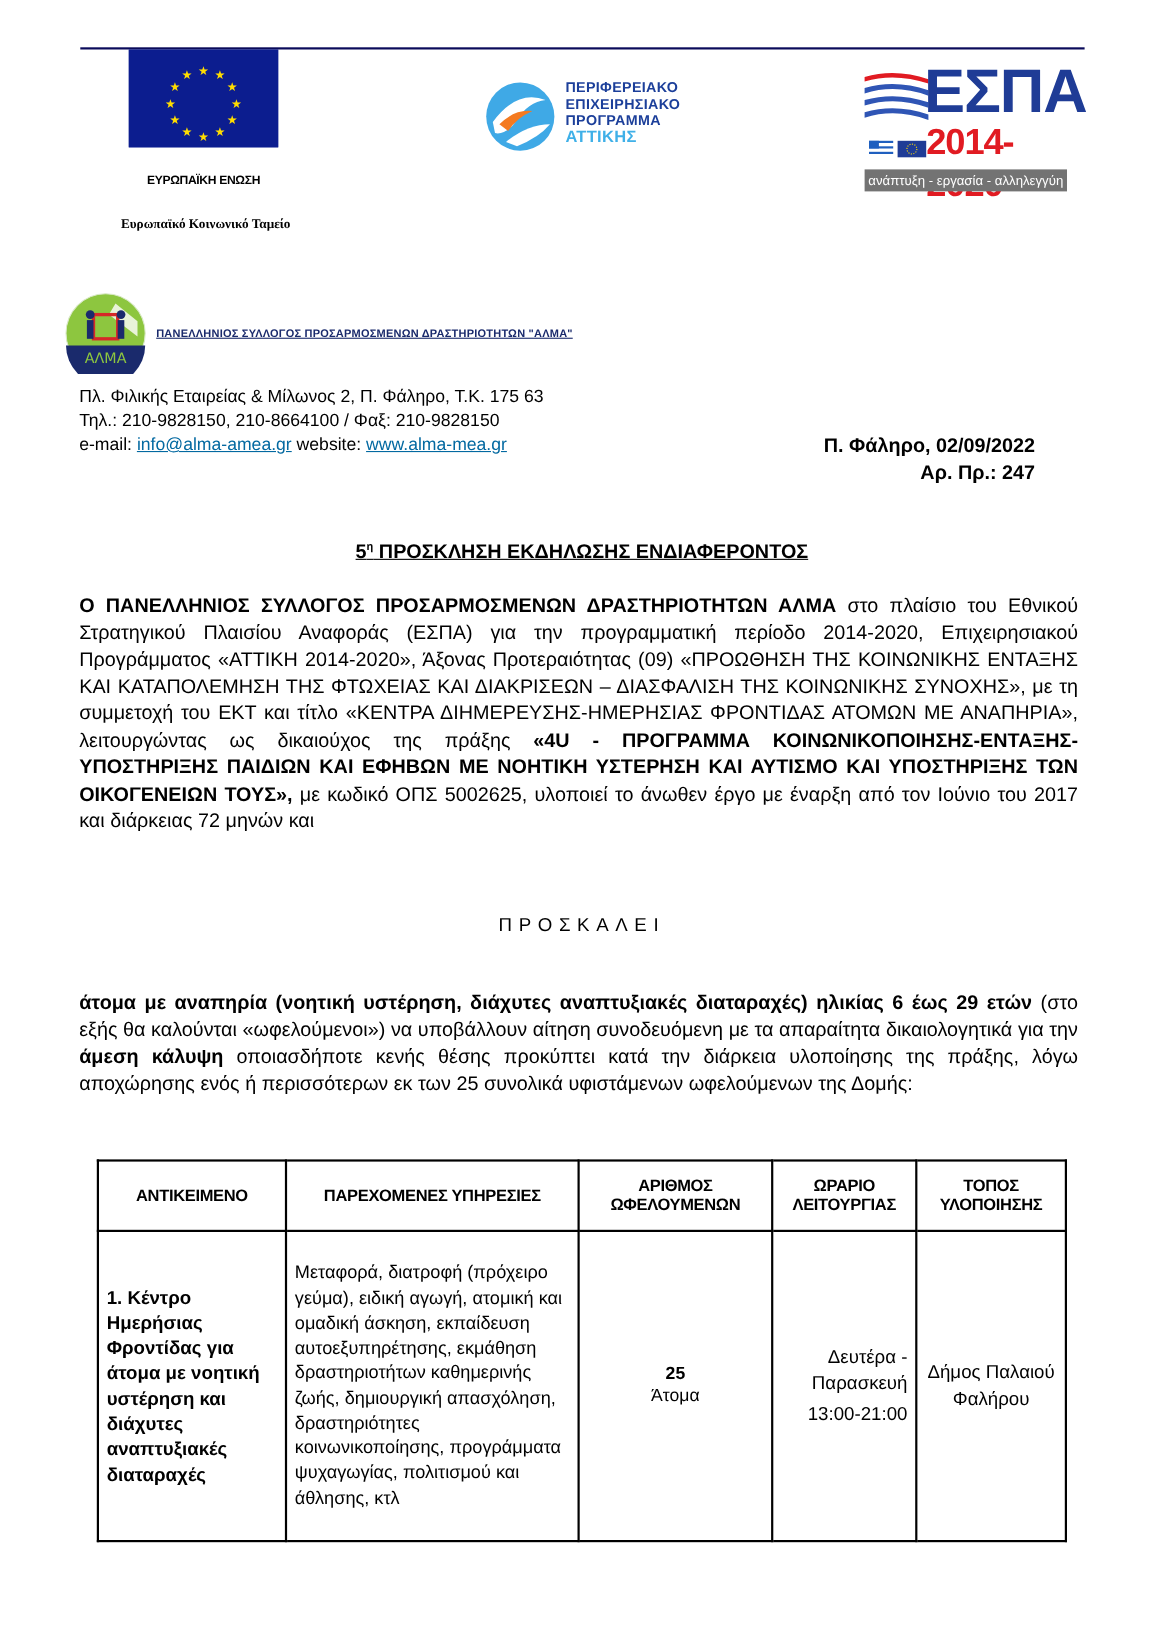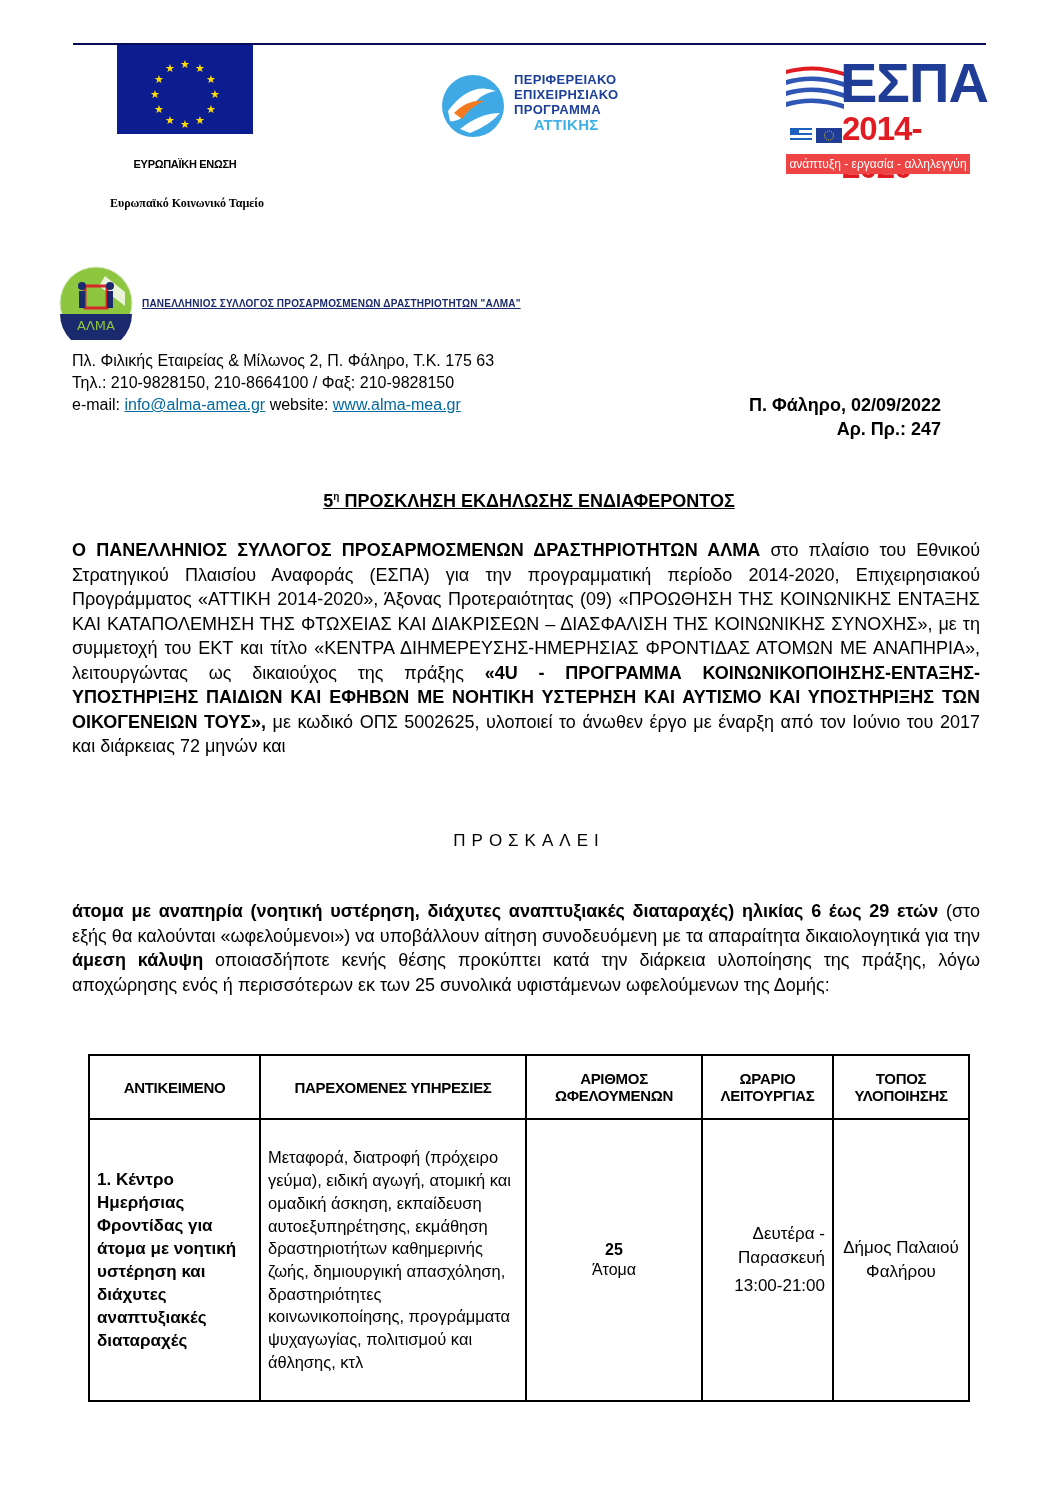--- a/index.html
+++ b/index.html
@@ -8,28 +8,28 @@
   .abs { position:absolute; }
   .topline { left:73px; top:43px; width:913px; height:2px; background:#0a0a5a; }
   
   .euflag { left:117px; top:45px; width:136px; height:89px; background:#0c1d8f; }
   .euflag svg { width:100%; height:100%; display:block; }
   .eu-label { left:100px; top:158px; width:170px; text-align:center; font-size:11px; font-weight:bold; letter-spacing:-0.3px; }
   .esf-label { left:72px; top:196px; width:230px; text-align:center; font-family:"Liberation Serif", serif; font-size:12px; font-weight:bold; }
   
   .pep-logo { left:440px; top:73px; width:66px; height:66px; }
   .pep-text { left:514px; top:72px; font-size:13px; font-weight:bold; line-height:15px; color:#1c3f9a; letter-spacing:0.3px; }
-  .pep-text .attiki { color:#3fb0e8; font-size:15px;text-align:center; }
+  .pep-text .attiki { color:#3fb0e8; font-size:15px; }
   
   .espa { left:784px; top:62px; width:188px; height:115px; }
   .espa-stripes { left:0; top:2px; width:62px; height:48px; }
   .espa-title { left:56px; top:-12px; font-size:56px; font-weight:bold; color:#1f3c96; letter-spacing:-1px; }
   .espa-years { left:58px; top:48px; font-size:33px; font-weight:bold; color:#e11b22; letter-spacing:-1px; }
   .espa-flags { left:6px; top:62px; width:55px; height:22px; }
-  .espa-tag { left:2px; top:92px; width:184px; height:20px; background:#ef4444; color:#fff; font-size:12px; text-align:center; line-height:20px; }
+  .espa-tag { left:2px; top:92px; width:184px; height:20px; background:#737373; color:#fff; font-size:12px; text-align:center; line-height:20px; }
   
   .alma-logo { left:59px; top:266px; width:74px; height:74px; }
   .alma-name { left:142px; top:298px; font-size:10px; font-weight:bold; color:#1a2a6c; letter-spacing:0.2px;text-decoration:underline; }
   
   .addr { left:72px; top:350px; font-size:16px; line-height:22px; }
   .addr a { color:#0369a1; text-decoration:underline; }
   .dateblock { right:117px; top:393px; text-align:right; font-size:18px; font-weight:bold; line-height:24px; }
   
   .title { left:0; width:1058px; top:491px; text-align:center; font-size:18px; font-weight:bold; text-decoration:underline; }
   .title sup { font-size:10px; }

